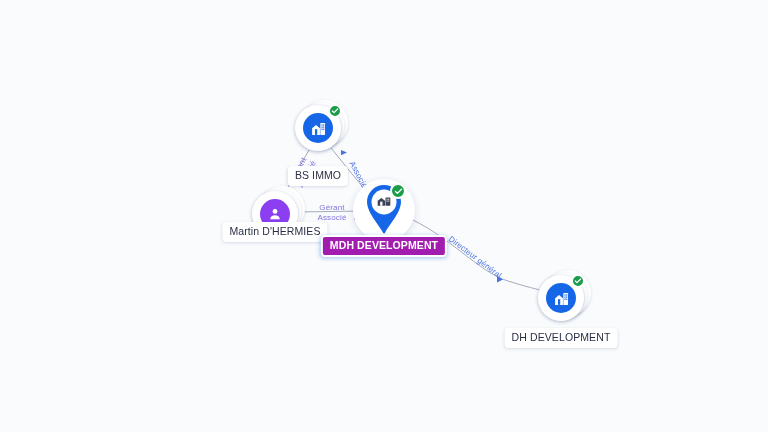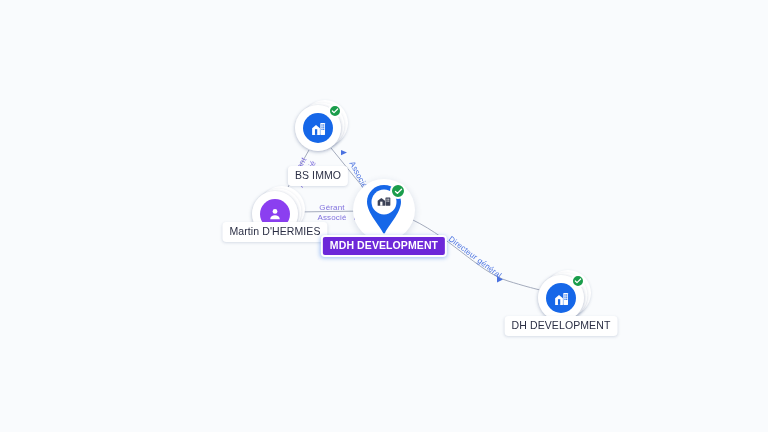--- a/index.html
+++ b/index.html
@@ -132,21 +132,21 @@
     padding: 4px 7px 5px 7px;
     border-radius: 4px;
     letter-spacing: 0.1px;
   }
   .label.plain {
     background: #ffffff;
     color: #2b2f45;
     box-shadow: 0 1px 3px rgba(40,60,110,0.16);
   }
   .label.active {
-    background: #6d28d9;
+    background: #a21caf;
     color: #ffffff;
     border: 2px solid #ffffff;
     box-shadow: 0 1px 4px rgba(22,103,232,0.40);
     font-weight: bold;
     padding: 3px 7px 4px 7px;
   }
 
   
   .edge-label {
     position: absolute;
@@ -305,15 +305,15 @@
         </svg>
       </div>
       <div class="badge">
         <svg width="8" height="8" viewBox="0 0 24 24" aria-hidden="true">
           <path d="M20 6L9 17l-5-5" fill="none" stroke="#ffffff" stroke-width="3.6" stroke-linecap="round" stroke-linejoin="round"></path>
         </svg>
       </div>
     </div>
     <div class="node-hit"></div>
   </div>
-  <div class="label plain" style="left:561px; top:316px;">DH DEVELOPMENT</div>
+  <div class="label plain" style="left:561px; top:328px;">DH DEVELOPMENT</div>
 
 </div>
 
 </body></html>

